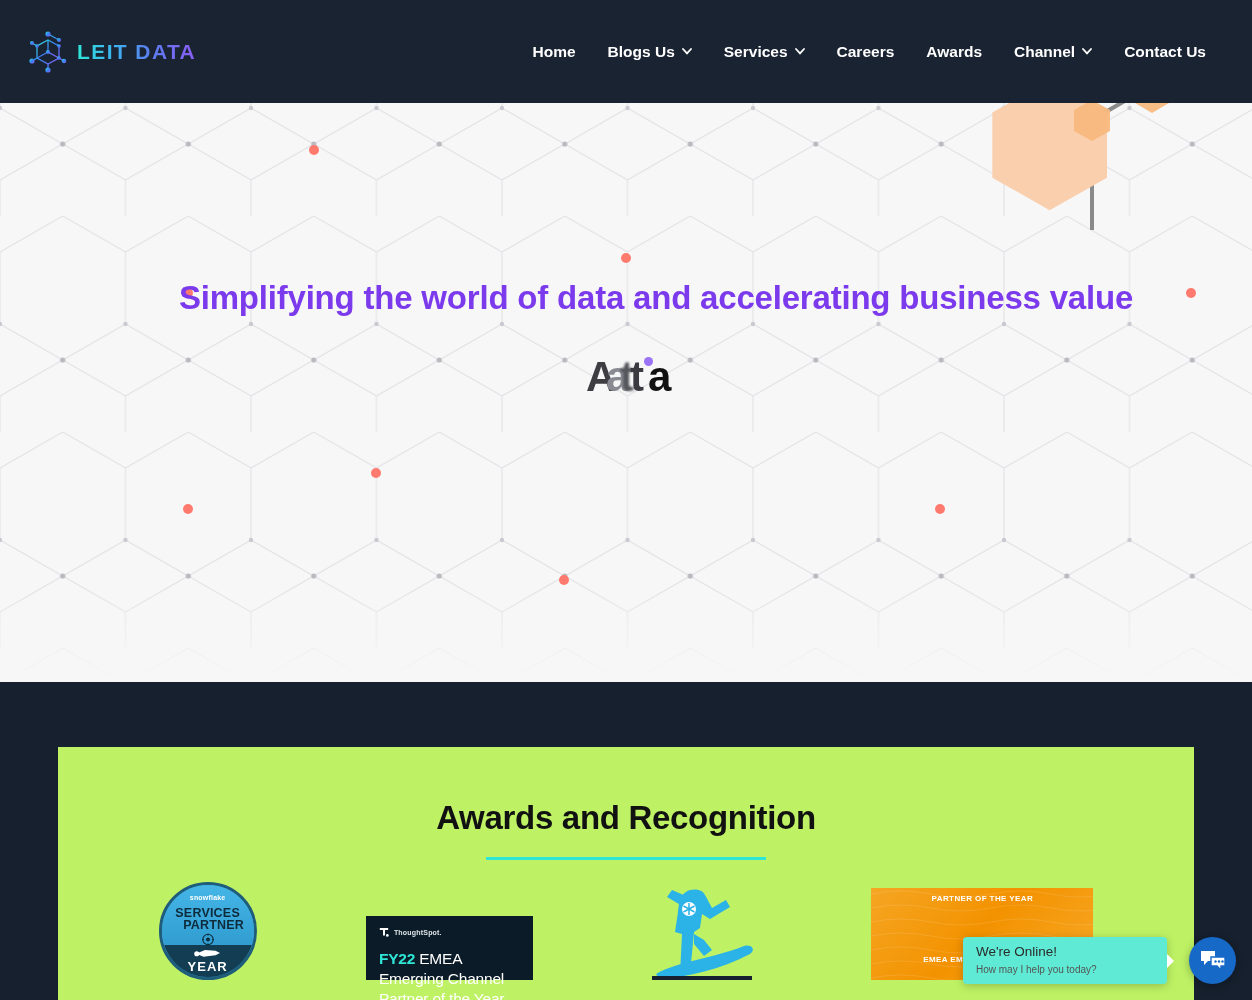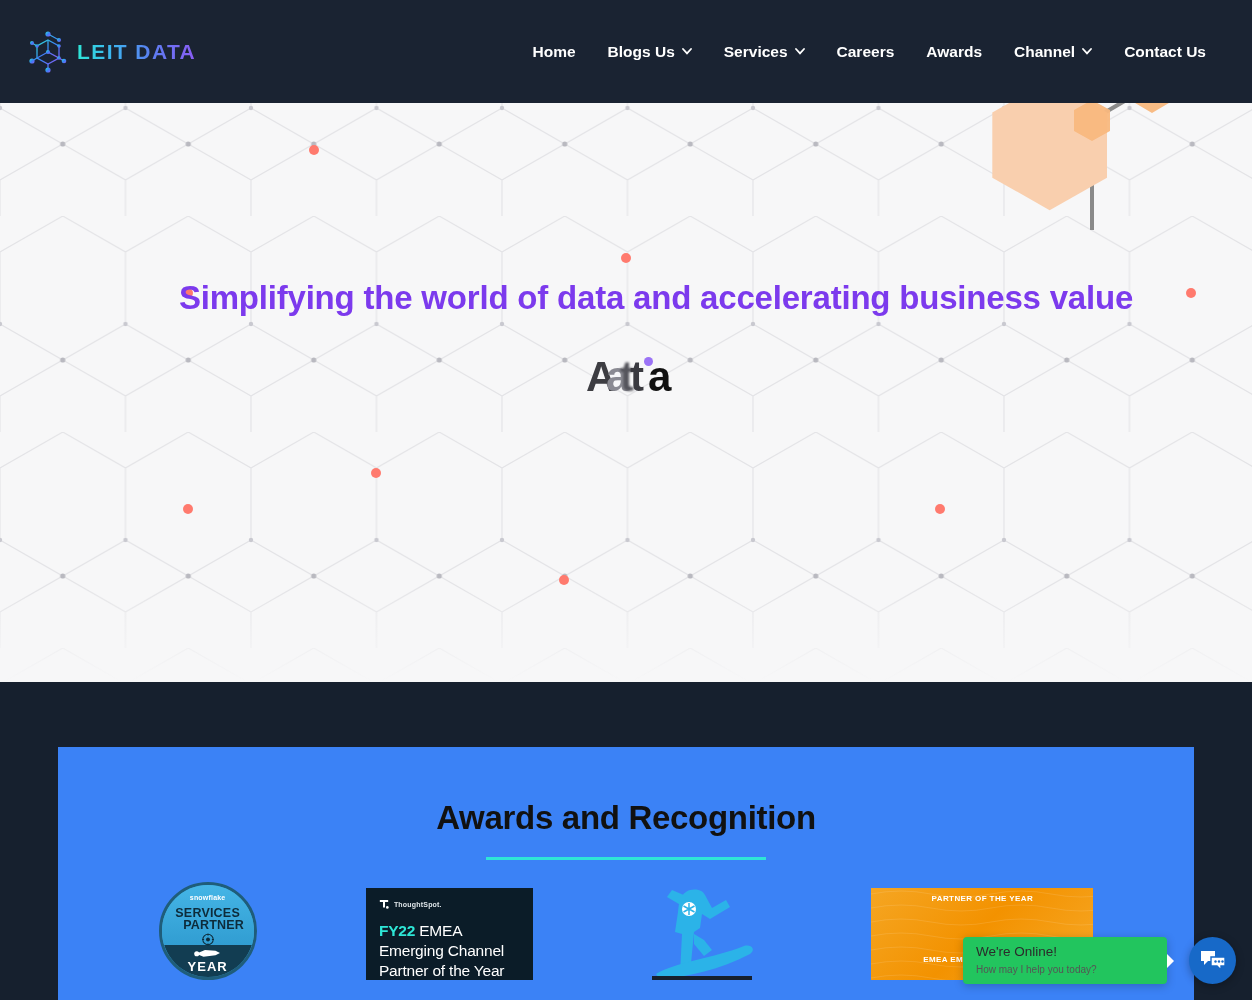--- a/index.html
+++ b/index.html
@@ -81,21 +81,21 @@
   .typer-word { color:#111111; }
 
   
   .dark-band {
     position:absolute; top:682px; left:0; width:1252px; height:318px;
     background:#16202e;
   }
   .awards-card {
     position:absolute; top:747px; left:58px;
     width:1136px; height:253px;
-    background:#3b82f6;
+    background:#bef264;
     z-index:10;
   }
   .awards-title {
     text-align:center; font-size:33px; font-weight:700;
     color:#111111; letter-spacing:-0.3px;
     margin-top:52px;
   }
   .awards-rule {
     width:280px; height:3px; background:#2ee6d6;
     margin:20px auto 0;
@@ -122,21 +122,21 @@
            font-size:12.5px; font-weight:800; color:#0d2b3a; letter-spacing:.2px; }
   .bc-l2 { position:absolute; top:33px; left:12px; right:0; text-align:center;
            font-size:12.5px; font-weight:800; color:#0d2b3a; letter-spacing:.2px; }
   .bc-gear { position:absolute; top:48px; left:50%; transform:translateX(-50%); }
   .bc-hand { position:absolute; top:60px; left:50%; transform:translateX(-50%); }
   .bc-elite { position:absolute; bottom:3px; left:0; right:0; text-align:center;
               font-size:13px; font-weight:800; color:#ffffff; letter-spacing:1px; }
 
   
   .ts-card {
-    width:167px; height:92px; background:#0b1c28;
+    width:167px; height:64px; background:#0b1c28;
     padding:11px 13px; position:relative;
   }
   .ts-logo { display:flex; align-items:center; gap:5px; margin-bottom:11px; }
   .ts-name { font-size:7px; color:#dfe6ea; font-weight:600; letter-spacing:.2px; }
   .ts-line { font-size:15.5px; color:#ffffff; font-weight:400; line-height:20px; letter-spacing:-0.2px; }
   .ts-fy { color:#2ee6d6; font-weight:700; }
 
   
   .sb-wrap { width:120px; height:92px; position:relative; }
 
@@ -151,21 +151,21 @@
                font-size:8px; font-weight:700; color:#ffffff; letter-spacing:.4px; }
   .poster-t2 { position:absolute; bottom:16px; left:0; right:0; text-align:center;
                font-size:8px; font-weight:700; color:#ffffff; letter-spacing:.4px; }
   .poster-yr { position:absolute; bottom:1px; left:0; right:0; text-align:center;
                font-size:13px; font-weight:700; color:#ffffff; letter-spacing:1px; }
 
   
   .chat-tooltip {
     position:absolute; left:963px; top:937px;
     width:204px; height:47px;
-    background:#22c55e; border-radius:4px;
+    background:#5eead4; border-radius:4px;
     box-shadow:0 2px 10px rgba(0,0,0,.22);
     padding:6px 13px; z-index:60;
   }
   .chat-tooltip:after {
     content:""; position:absolute; right:-7px; top:17px;
     width:0; height:0;
     border-top:7px solid transparent;
     border-bottom:7px solid transparent;
     border-left:7px solid #ffffff;
   }

